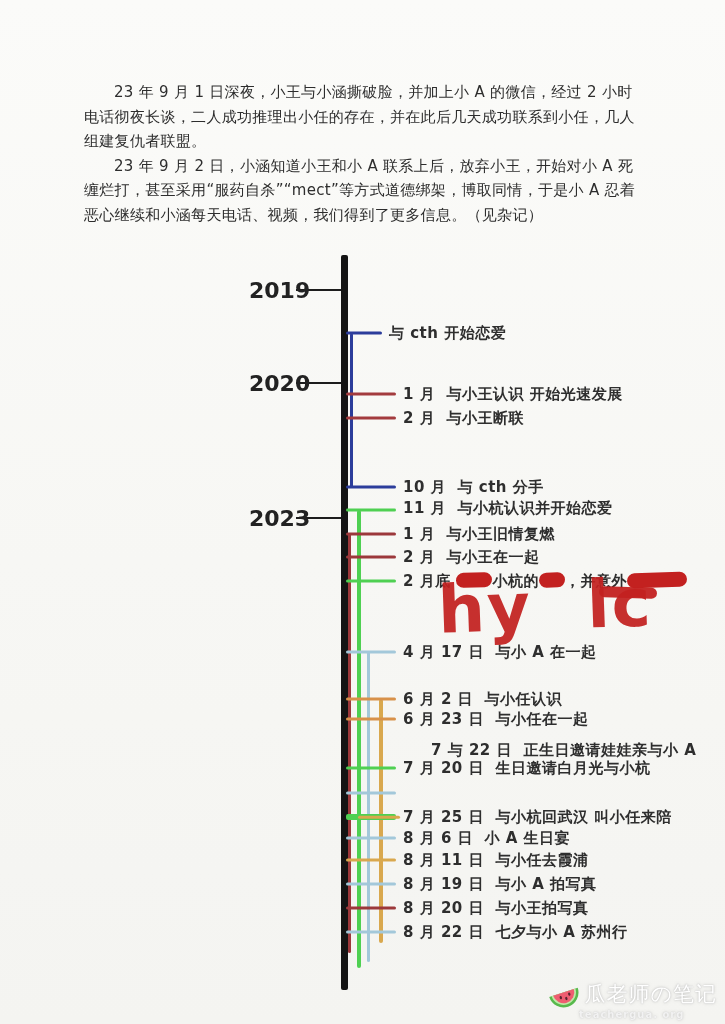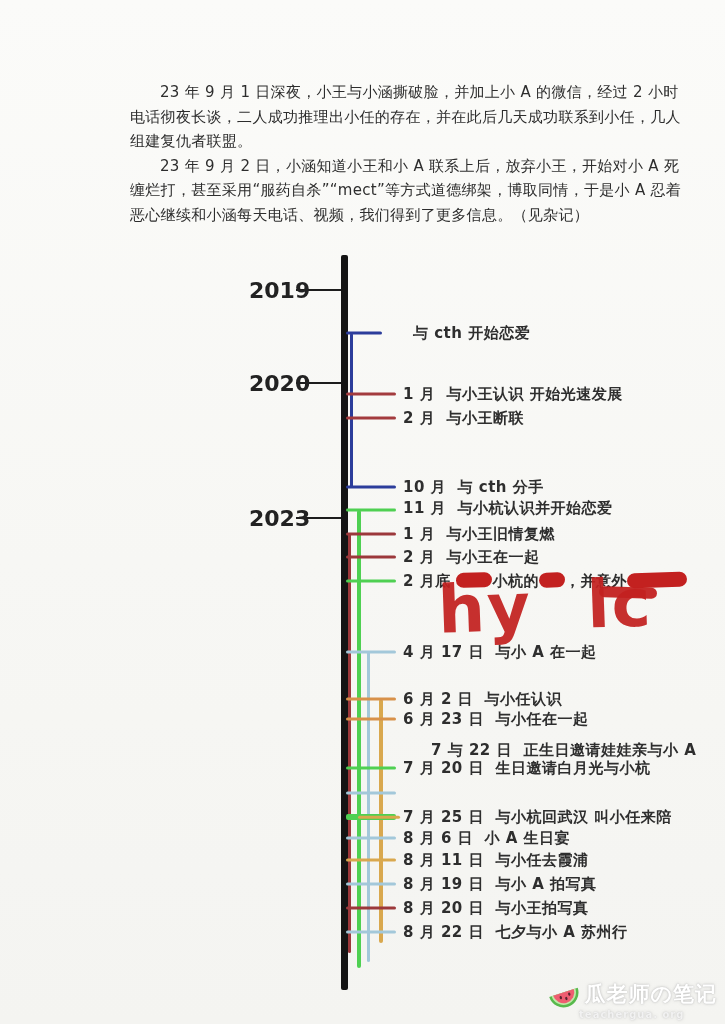--- a/index.html
+++ b/index.html
@@ -8,21 +8,21 @@
     font-family: "DejaVu Sans", "Liberation Sans", sans-serif;
     background:#f7f7f4;
     overflow:hidden;
   }
   #canvas {
     position:relative; width:725px; height:1024px;
     background:linear-gradient(180deg,#fbfbf9 0%, #f7f7f4 55%, #f4f4f1 100%);
   }
   
   .intro { position:absolute; left:84px; top:80px; width:562px; color:#2d2d2d;
-           font-size:15px; line-height:1.64; letter-spacing:.3px; font-weight:500;margin-left:46px;}
+           font-size:15px; line-height:1.64; letter-spacing:.3px; font-weight:500;}
   .intro p { text-indent:2em; }
   
   .tl-title { position:absolute; left:296px; top:213px; font-size:27px; font-weight:800;
               color:#232323; letter-spacing:13px; white-space:pre; }
   
   .legend { position:absolute; left:88px; top:232px; }
   .legend-row { display:flex; align-items:center; height:26px; }
   .legend-label { font-size:15px; font-weight:700; color:#2a2a2a; width:52px; white-space:pre; }
   .legend-swatch { display:inline-block; width:38px; height:4px; border-radius:2px; margin-left:4px; }
   
@@ -37,21 +37,21 @@
   .redaction { display:inline-block; height:15px; border-radius:8px; vertical-align:-2px;
                transform:rotate(-2deg); }
   .scribble { position:absolute; border-radius:8px; opacity:.95; }
   
   .handwriting { position:absolute; left:438px; top:568px; font-size:66px; font-weight:700;
                  color:#c32120; transform:rotate(-2deg); word-spacing:30px; letter-spacing:2px;
                  opacity:.93; }
   
   .watermark { position:absolute; right:8px; bottom:4px; text-align:center; }
   .wm-row { display:flex; align-items:center; gap:4px; justify-content:center; }
-  .wm-name { font-size:21px; font-weight:700; color:#ffffff; letter-spacing:1px;
+  .wm-name { font-size:21px; font-weight:400; color:#ffffff; letter-spacing:1px;
              text-shadow:0 0 1px #bdbdbd, 0 0 3px rgba(150,150,150,.55); }
   .wm-url { font-size:10px; font-weight:700; color:#f2f2f2;
             text-shadow:0 0 1px #cfcfcf, 0 0 3px rgba(160,160,160,.5); letter-spacing:1px;}
   .wm-icon { width:34px; height:30px; }
 </style>
 </head>
 <body>
 
 <div id="canvas">
 
@@ -69,21 +69,21 @@
       <div class="tick-line" style="left: 296px; width: 45px; top: 381.8px;"></div>
       <div class="year-label" style="left: 249px; top: 383px;">2020</div>
       <div class="tick-line" style="left: 296px; width: 45px; top: 516.8px;"></div>
       <div class="year-label" style="left: 249px; top: 518px;">2023</div>
       <div class="span-line" style="left: 350px; top: 333px; width: 3px; height: 155px; background: rgb(44, 61, 155);"></div>
       <div class="span-line" style="left: 348px; top: 534px; width: 3px; height: 419px; background: rgb(156, 56, 59);"></div>
       <div class="span-line" style="left: 357px; top: 510px; width: 3.5px; height: 458px; background: rgb(79, 208, 82);"></div>
       <div class="span-line" style="left: 367px; top: 652px; width: 3px; height: 310px; background: rgb(163, 200, 218);"></div>
       <div class="span-line" style="left: 379px; top: 699px; width: 3.5px; height: 244px; background: rgb(217, 168, 78);"></div>
       <div class="event-line" style="left: 346px; top: 333px; width: 36px; height: 2.8px; background: rgb(44, 61, 155);"></div>
-      <div class="event-label" style="left: 389px; top: 333px; margin-left: 24px;">与 cth 开始恋爱</div>
+      <div class="event-label" style="left: 389px; top: 333px;">与 cth 开始恋爱</div>
       <div class="event-line" style="left: 346px; top: 394px; width: 50px; height: 2.8px; background: rgb(163, 59, 62);"></div>
       <div class="event-label" style="left: 403px; top: 394px;">1 月  与小王认识 开始光速发展</div>
       <div class="event-line" style="left: 346px; top: 418px; width: 50px; height: 2.8px; background: rgb(163, 59, 62);"></div>
       <div class="event-label" style="left: 403px; top: 418px;">2 月  与小王断联</div>
       <div class="event-line" style="left: 346px; top: 487px; width: 50px; height: 2.8px; background: rgb(44, 61, 155);"></div>
       <div class="event-label" style="left: 403px; top: 487px; text-align: right;">10 月  与 cth 分手</div>
       <div class="event-line" style="left: 346px; top: 510px; width: 50px; height: 2.8px; background: rgb(79, 208, 82);"></div>
       <div class="event-label" style="left: 403px; top: 500px; margin-top: 8px;">11 月  与小杭认识并开始恋爱</div>
       <div class="event-line" style="left: 346px; top: 534px; width: 50px; height: 2.8px; background: rgb(156, 56, 59);"></div>
       <div class="event-label" style="left: 403px; top: 534px;">1 月  与小王旧情复燃</div>

